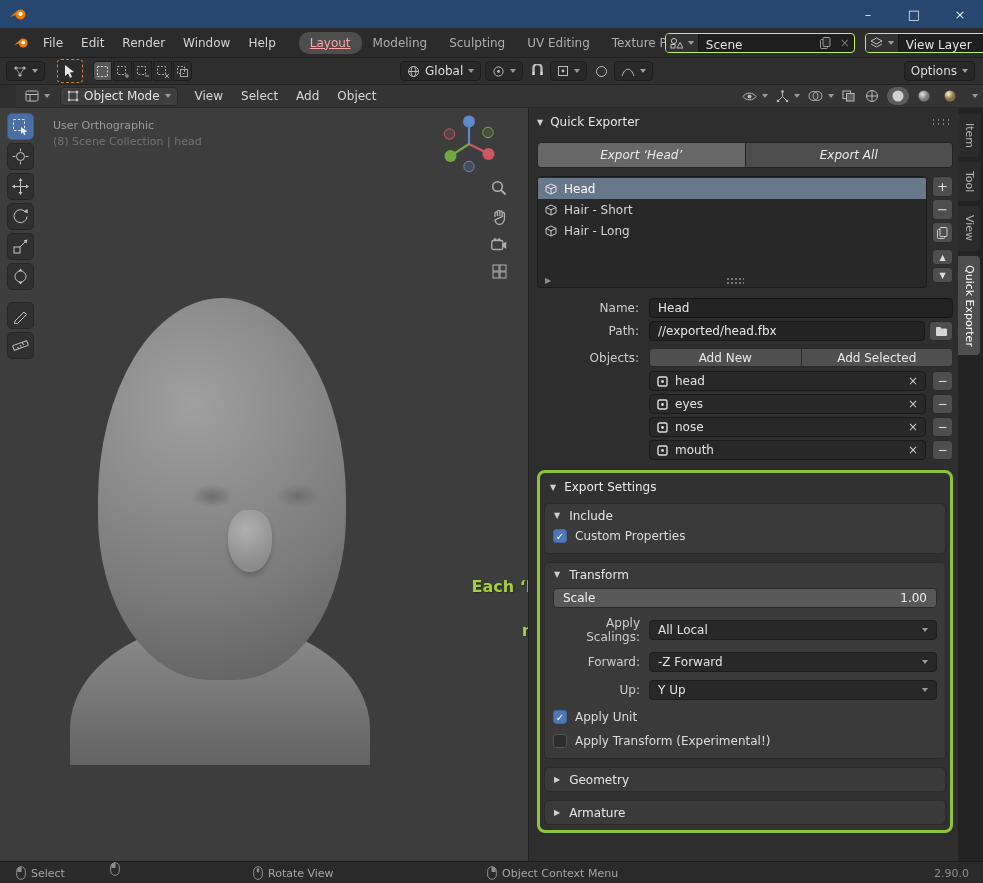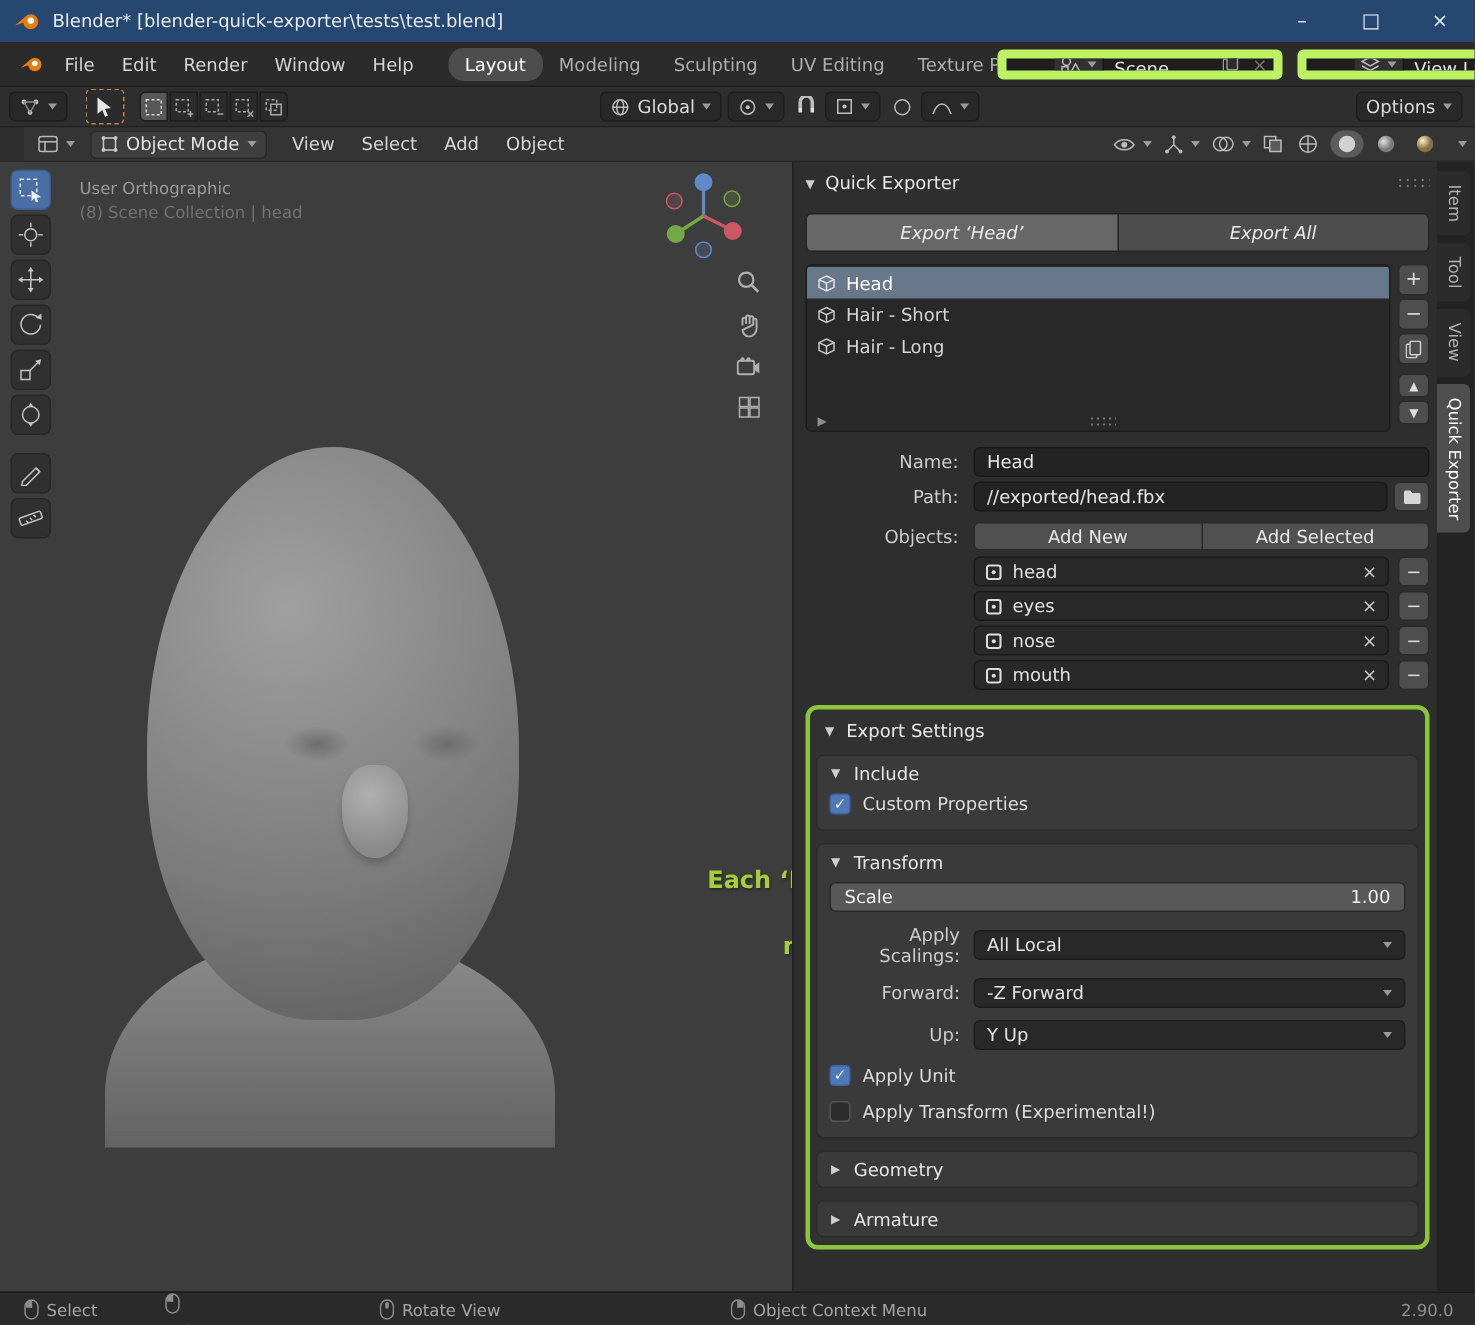--- a/index.html
+++ b/index.html
@@ -14,24 +14,24 @@
             align-items:center;gap:8px;padding-left:9px;color:#e8edf3;font-size:12px;}
   .win-controls{margin-left:auto;display:flex;height:28px;}
   .win-btn{width:46px;display:flex;align-items:center;justify-content:center;font-size:13px;color:#e3e9f0;}
 
   
   .menubar{position:absolute;left:0;top:28px;width:983px;height:30px;background:#2b2b2b;display:flex;
            align-items:center;padding:0 8px;border-bottom:1px solid #1f1f1f;}
   .menu-item{padding:4px 9px;color:#d5d5d5;}
   .ws-tabs{display:flex;margin-left:14px;align-items:center;}
   .ws-tab{padding:4px 11px;color:#aeaeae;white-space:nowrap;}
-  .ws-tab.active{background:#4d4d4d;border-radius:10px;color:#ffffff;}
+  .ws-tab.active{background:#4d4d4d;border-radius:10px;color:#fca5a5;text-decoration:underline;}
   .ws-tab.cut{max-width:64px;overflow:hidden;}
   .topbar-right{margin-left:auto;display:flex;gap:10px;align-items:center;margin-right:4px;}
-  .id-widget{display:flex;align-items:flex-start;height:20px;background:#1e1e1e;border:6px solid #bef264;border-radius:4px;overflow:hidden;padding-left:32px;}
+  .id-widget{display:flex;align-items:flex-end;height:20px;background:#1e1e1e;border:1px solid #bef264;border-radius:4px;overflow:hidden;}
   .id-iconbtn{display:flex;align-items:center;height:100%;background:#313131;padding:0 4px;border-right:1px solid #161616;}
   .id-field{flex:1;padding:0 7px;color:#e4e4e4;white-space:nowrap;overflow:hidden;}
   .id-side{display:flex;align-items:center;justify-content:center;width:20px;height:100%;color:#9a9a9a;}
   .id-x{display:flex;align-items:center;justify-content:center;width:18px;height:100%;color:#777;font-size:12px;}
 
   
   .toolsbar{position:absolute;left:0;top:58px;width:983px;height:27px;background:#2e2e2e;display:flex;
             align-items:center;padding:0 6px;border-bottom:1px solid #222;}
   .tb-btn{display:flex;align-items:center;height:20px;background:#282828;border:1px solid #1d1d1d;border-radius:4px;
           padding:0 6px;color:#dcdcdc;margin-right:4px;}
@@ -153,21 +153,20 @@
 <body>
 
 <div class="titlebar">
   <span>
     <svg width="18" height="13" viewBox="0 0 18 13">
         <path d="M1 9 L8 3 L10 6 Z" fill="#e87d0d"></path>
         <circle cx="11.5" cy="6.5" r="5" fill="#e87d0d"></circle>
         <circle cx="11.5" cy="5.8" r="2.1" fill="#fff"></circle>
       </svg>
   </span>
-  <span>Blender* [blender-quick-exporter\tests\test.blend]</span>
   <div class="win-controls">
     <div class="win-btn">–</div>
     <div class="win-btn">□</div>
     <div class="win-btn">×</div>
   </div>
 </div>
 
 <div class="menubar">
   <span class="menu-item" style="padding:4px 5px;">
     <svg width="16" height="12" viewBox="0 0 18 13">

